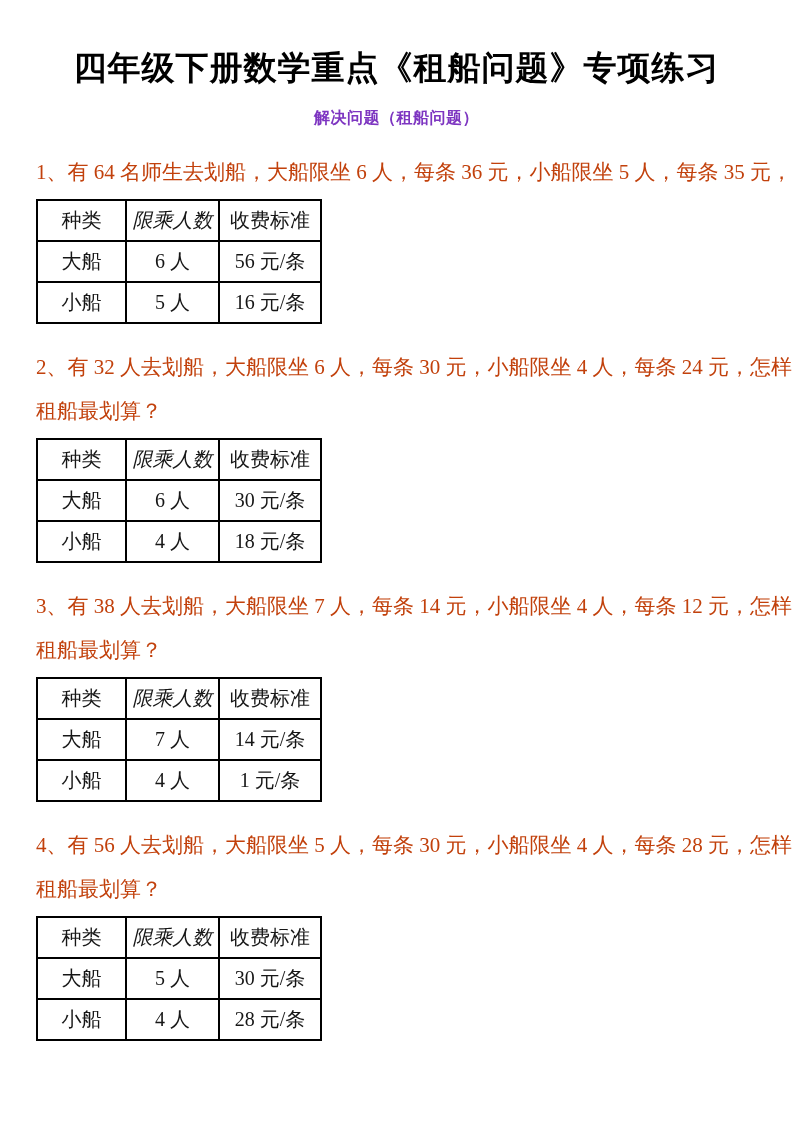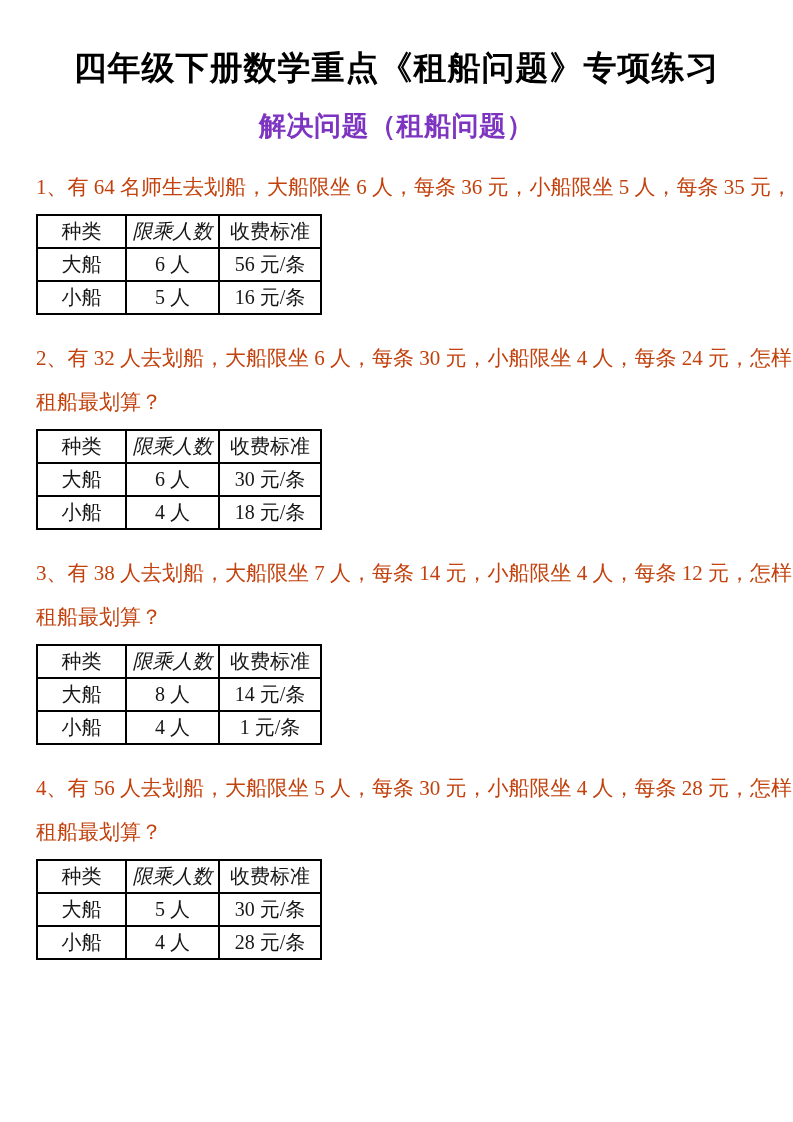--- a/index.html
+++ b/index.html
@@ -25,21 +25,21 @@
     font-size: 33px;
     font-weight: bold;
     color: #000000;
     letter-spacing: 1px;
     white-space: nowrap;
   }
   .subtitle {
     margin-top: 17px;
     text-align: center;
     font-family: "Liberation Sans", "DejaVu Sans", sans-serif;
-    font-size: 27px;
+    font-size: 16px;
     font-weight: bold;
     letter-spacing: 0.5px;
   }
   .problem { margin-top: 0; }
   .ptext {
     margin-top: 21px;
     font-size: 21px;
     line-height: 44px;
     color: #c2410c;
   }
@@ -49,21 +49,21 @@
     margin-top: 5px;
     table-layout: fixed;
   }
   table.boat-table th,
   table.boat-table td {
     border: 2px solid #000000;
     font-weight: normal;
     font-size: 20px;
     text-align: center;
     vertical-align: middle;
-    height: 33px;
+    height: 41px;
     padding: 0 4px;
     white-space: nowrap;
   }
   .col-kind   { width: 89px; }
   .col-limit  { width: 93px; font-style: italic; }
   .col-fee    { width: 102px; }
 </style>
 </head>
 <body>
 
@@ -130,21 +130,21 @@
     </p>
     <table class="boat-table">
       <tbody>
           <tr>
         <th class="col-kind">种类</th>
         <th class="col-limit">限乘人数</th>
         <th class="col-fee">收费标准</th>
       </tr>
       <tr>
         <td>大船</td>
-        <td>8 人</td>
+        <td>7 人</td>
         <td>14 元/条</td>
       </tr>
       <tr>
         <td>小船</td>
         <td>4 人</td>
         <td>1 元/条</td>
       </tr>
     </tbody>
       </table>
   </section>

